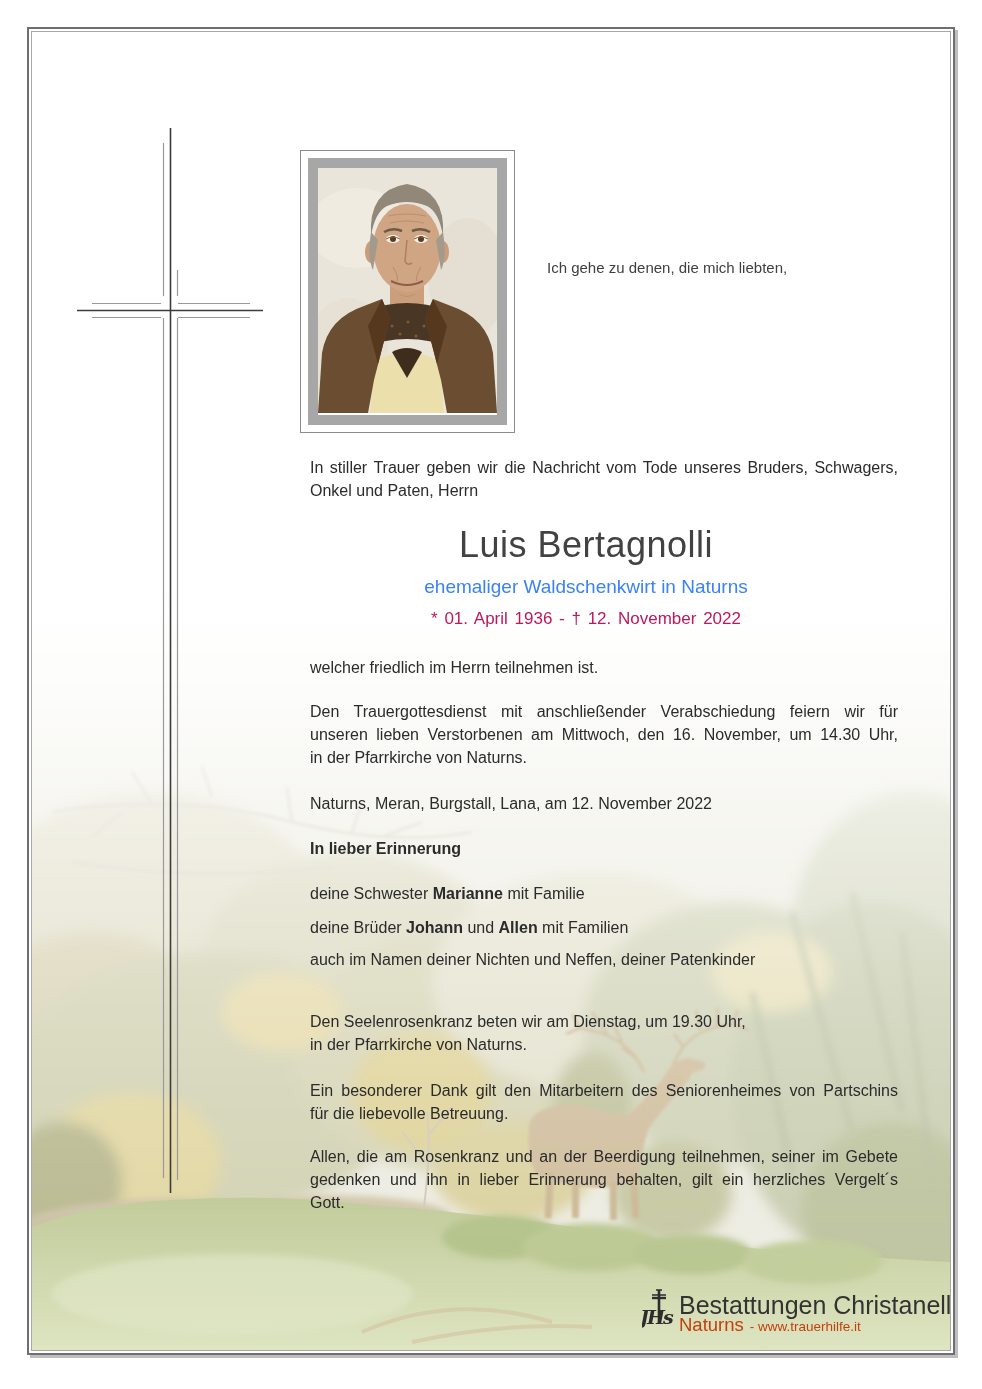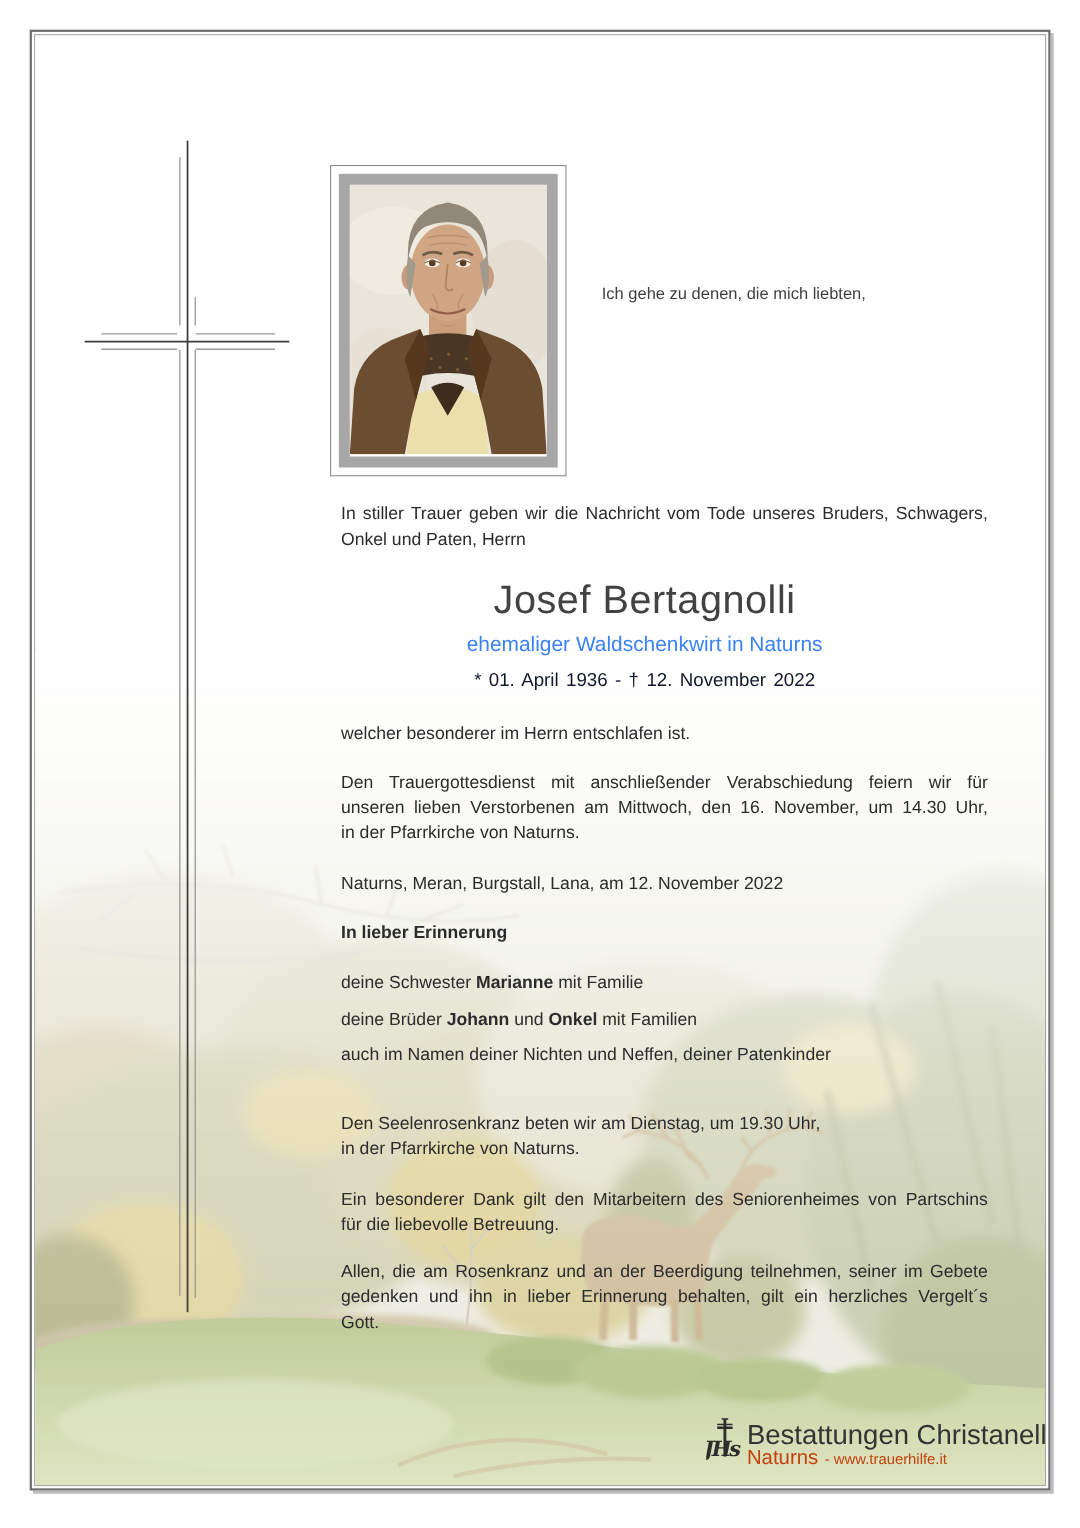--- a/index.html
+++ b/index.html
@@ -28,21 +28,21 @@
   .b { font-weight:bold; }
 
   .quote { position:absolute; left:547px; top:255px; width:330px;
            font-size:15px; line-height:25px; color:#3f3f3f; }
 
   .name-line { position:absolute; left:310px; width:552px; top:522px;
     font-size:36px; line-height:46px; color:#424242; text-align:center; letter-spacing:.5px; }
   .role-line { position:absolute; left:310px; width:552px; top:575px;
     font-size:19px; line-height:24px; color:#3b82f6; text-align:center; }
   .dates-line { position:absolute; left:310px; width:552px; top:607px;
-    font-size:17px; line-height:24px; color:#0f172a; text-align:center; word-spacing:2px; }
+    font-size:17px; line-height:24px; color:#be185d; text-align:center; word-spacing:2px; }
 
   .footer-logo { position:absolute; left:642px; top:1288px; }
   .footer-text1 { position:absolute; left:679px; top:1294px; font-size:25px; line-height:22px; color:#333; }
   .footer-text2 { position:absolute; left:679px; top:1314px; line-height:22px; color:#c2410c; }
   .footer-loc { font-size:18.5px; }
   .footer-site { font-size:13.5px; margin-left:6px; }
 </style>
 </head>
 <body>
 
@@ -227,37 +227,37 @@
     </div>
   </div>
 
   <div class="quote">
     <div>Ich gehe zu denen, die mich liebten,</div>
   </div>
 
   <div class="t j" style="top:456px">In stiller Trauer geben wir die Nachricht vom Tode unseres Bruders, Schwagers,</div>
   <div class="t" style="top:479px">Onkel und Paten, Herrn</div>
 
-  <div class="name-line">Josef Bertagnolli</div>
+  <div class="name-line">Luis Bertagnolli</div>
   <div class="role-line">ehemaliger Waldschenkwirt in Naturns</div>
   <div class="dates-line">* 01. April 1936  -  † 12. November 2022</div>
 
-  <div class="t" style="top:656px">welcher besonderer im Herrn entschlafen ist.</div>
+  <div class="t" style="top:656px">welcher friedlich im Herrn teilnehmen ist.</div>
 
   <div class="t j" style="top:700px">Den Trauergottesdienst mit anschließender Verabschiedung feiern wir für</div>
   <div class="t j" style="top:723px">unseren lieben Verstorbenen am Mittwoch, den 16. November, um 14.30 Uhr,</div>
   <div class="t" style="top:746px">in der Pfarrkirche von Naturns.</div>
 
   <div class="t" style="top:792px">Naturns, Meran, Burgstall, Lana, am 12. November 2022</div>
 
   <div class="t b" style="top:837px">In lieber Erinnerung</div>
 
   <div class="t" style="top:882px"><span>deine Schwester </span><span class="b">Marianne</span><span> mit Familie</span></div>
 
-  <div class="t" style="top:916px"><span>deine Brüder </span><span class="b">Johann</span><span> und </span><span class="b">Onkel</span><span> mit Familien</span></div>
+  <div class="t" style="top:916px"><span>deine Brüder </span><span class="b">Johann</span><span> und </span><span class="b">Allen</span><span> mit Familien</span></div>
 
   <div class="t" style="top:948px">auch im Namen deiner Nichten und Neffen, deiner Patenkinder</div>
 
   <div class="t" style="top:1010px">Den Seelenrosenkranz beten wir am Dienstag, um 19.30 Uhr,</div>
   <div class="t" style="top:1033px">in der Pfarrkirche von Naturns.</div>
 
   <div class="t j" style="top:1079px">Ein besonderer Dank gilt den Mitarbeitern des Seniorenheimes von Partschins</div>
   <div class="t" style="top:1102px">für die liebevolle Betreuung.</div>
 
   <div class="t j" style="top:1145px">Allen, die am Rosenkranz und an der Beerdigung teilnehmen, seiner im Gebete</div>

